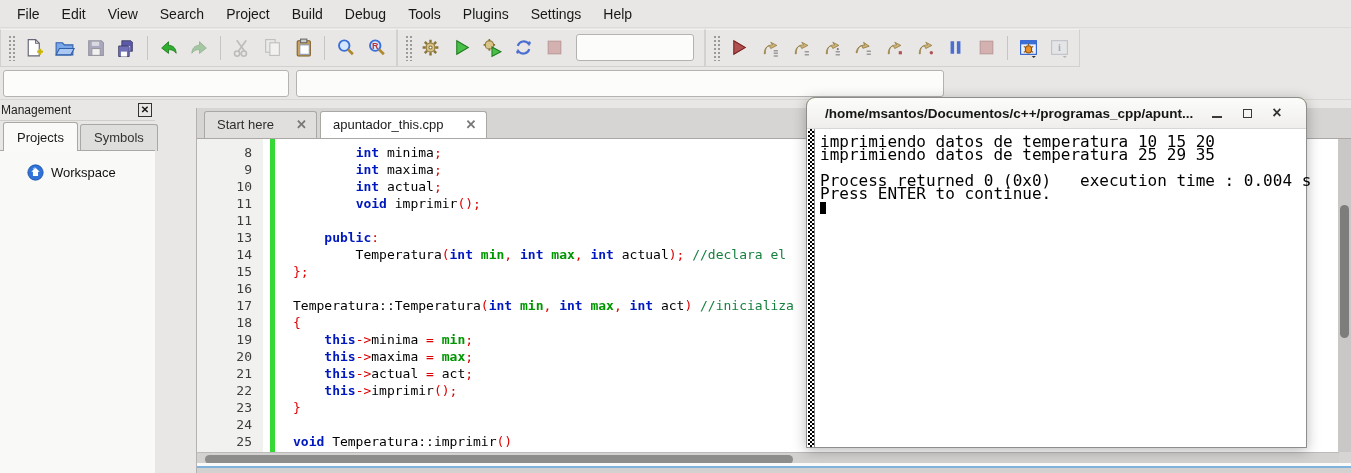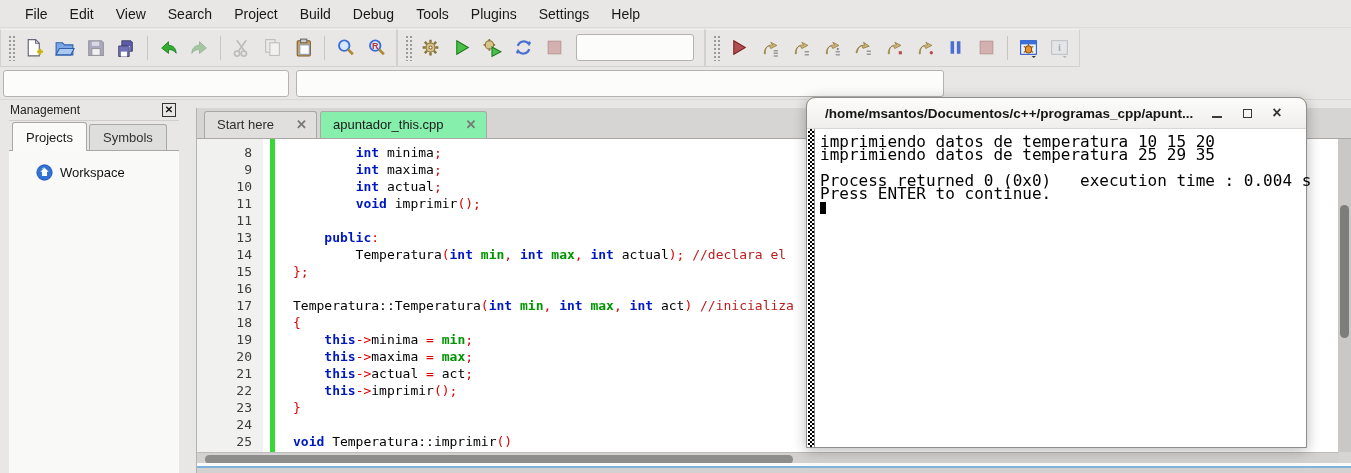--- a/index.html
+++ b/index.html
@@ -4,21 +4,21 @@
 <style>
   * { margin:0; padding:0; box-sizing:border-box; }
   html,body { width:1351px; height:473px; }
   body {
     position:relative; overflow:hidden;
     font-family:"Liberation Sans", sans-serif;
     background:#e8e7e5; color:#1a1a1a;
   }
   
   #menubar { position:absolute; left:0; top:0; width:1351px; height:28px;
-    display:flex; align-items:center; padding-left:14px; background:#e8e7e5;
+    display:flex; align-items:center; padding-left:6px; background:#e8e7e5;
     border-bottom:1px solid #dcdbd9; }
   .menu-item { padding:4px 11px; font-size:14px; color:#181818; cursor:default; }
   
   #toolbar1 { position:absolute; left:0; top:28px; width:1351px; height:39px;
     display:flex; align-items:center; background:#e8e7e5; }
   #toolbar2 { position:absolute; left:0; top:67px; width:1351px; height:33px;
     background:#e8e7e5; border-bottom:1px solid #d8d7d5; }
   .tb-box { display:flex; align-items:center; height:38px; padding:0 4px;
     border:1px solid #d2d1cf; border-top-color:#f2f1ef; background:#e8e7e5; }
   .grip { width:7px; height:26px; margin:0 3px;
@@ -31,21 +31,21 @@
   .tb-sep { width:1px; height:24px; background:#c6c5c3; margin:0 5px; }
   .combo { position:relative; height:27px; background:#fcfcfb;
     border:1px solid #b4b3b1; border-radius:3px; }
   .combo .arrow { position:absolute; right:9px; top:11px; width:0; height:0;
     border-left:5px solid transparent; border-right:5px solid transparent;
     border-top:6px solid #77767; border-top-color:#787876; }
   #build-target-combo { width:118px; margin:0 6px; }
   #combo-row2-a { position:absolute; left:3px; top:3px; width:286px; }
   #combo-row2-b { position:absolute; left:296px; top:3px; width:648px; }
   
-  #management { position:absolute; left:9px; top:100px; width:170px; height:373px; }
+  #management { position:absolute; left:0; top:100px; width:155px; height:373px; }
   #mgmt-header { height:21px; display:flex; align-items:center; justify-content:space-between;
     padding:0 3px 0 1px; border-bottom:1px solid #cfcecb; }
   #mgmt-title { font-size:12px; color:#222; }
   #mgmt-close { width:14px; height:14px; border:1px solid #333; background:#e8e7e5;
     display:flex; align-items:center; justify-content:center;
     font-size:10px; font-weight:bold; color:#111; line-height:1; }
   #mgmt-tabs { height:30px; display:flex; align-items:flex-end; padding-left:3px;
     position:relative; }
   #mgmt-tabs::after { content:""; position:absolute; left:0; right:0; bottom:0;
     height:1px; background:#a9a8a5; }
@@ -58,39 +58,39 @@
   #workspace-icon { width:17px; height:17px; }
   #workspace-label { font-size:13px; color:#111; }
   
   #notebook { position:absolute; left:196px; top:108px; width:1155px; height:365px;
     border-left:1px solid #b3b2b0; background:#d6d5d3; }
   #tabbar { position:absolute; left:0; top:0; right:0; height:31px; background:#d6d5d3;
     display:flex; align-items:flex-end; padding-left:7px; border-bottom:1px solid #a9a8a5; }
   .ed-tab { display:flex; align-items:center; gap:22px; font-size:13px;
     border:1px solid #a9a8a5; border-bottom:none; border-radius:3px 3px 0 0;
     padding:5px 9px 6px 12px; margin-right:3px; }
-  .ed-tab.active { background:#86efac; }
+  .ed-tab.active { background:#ffffff; }
   .ed-tab.inactive { background:#e0dfdd; color:#2d2d2d; }
   .tab-close { font-size:13px; font-weight:bold; color:#787876; line-height:1; }
   
   #editor { position:absolute; left:0; top:31px; width:1142px; height:313px;
     background:#ffffff; overflow:hidden; }
   #gutter { position:absolute; left:0; top:0; width:66px; height:100%;
     background:#f1f1ef; }
   .ln { height:17px; line-height:17px; font-family:"DejaVu Sans Mono", monospace;
     font-size:13px; color:#3d3d3d; text-align:right; padding-right:11px; }
   #changebar { position:absolute; left:73px; top:0; width:5px; height:100%;
     background:#35d835; }
   #code-rows { position:absolute; left:96px; top:0; right:0; }
   .code-line { height:17px; line-height:17px; white-space:pre;
     font-family:"DejaVu Sans Mono", monospace; font-size:13px; color:#000; }
   .tok-kw { color:#0018c0; font-weight:bold; }
   .tok-gr { color:#009600; font-weight:bold; }
   .tok-op { color:#de0000; }
-  .tok-cm { color:#b91c1c;text-align:center; }
+  .tok-cm { color:#15803d;text-align:center; }
   #rows-pad { height:5px; }
   
   #hscroll { position:absolute; left:0; top:344px; width:1142px; height:14px;
     background:#d3d2d0; border-top:1px solid #bcbbb9; }
   #hthumb { position:absolute; left:8px; top:2px; width:588px; height:9px;
     border-radius:5px; background:#8d8d8b; }
   #vscroll { position:absolute; right:0; top:31px; width:13px; height:313px;
     background:#c9c8c6; }
   #vthumb { position:absolute; left:2px; top:66px; width:9px; height:133px;
     border-radius:5px; background:#7d7d7b; }

